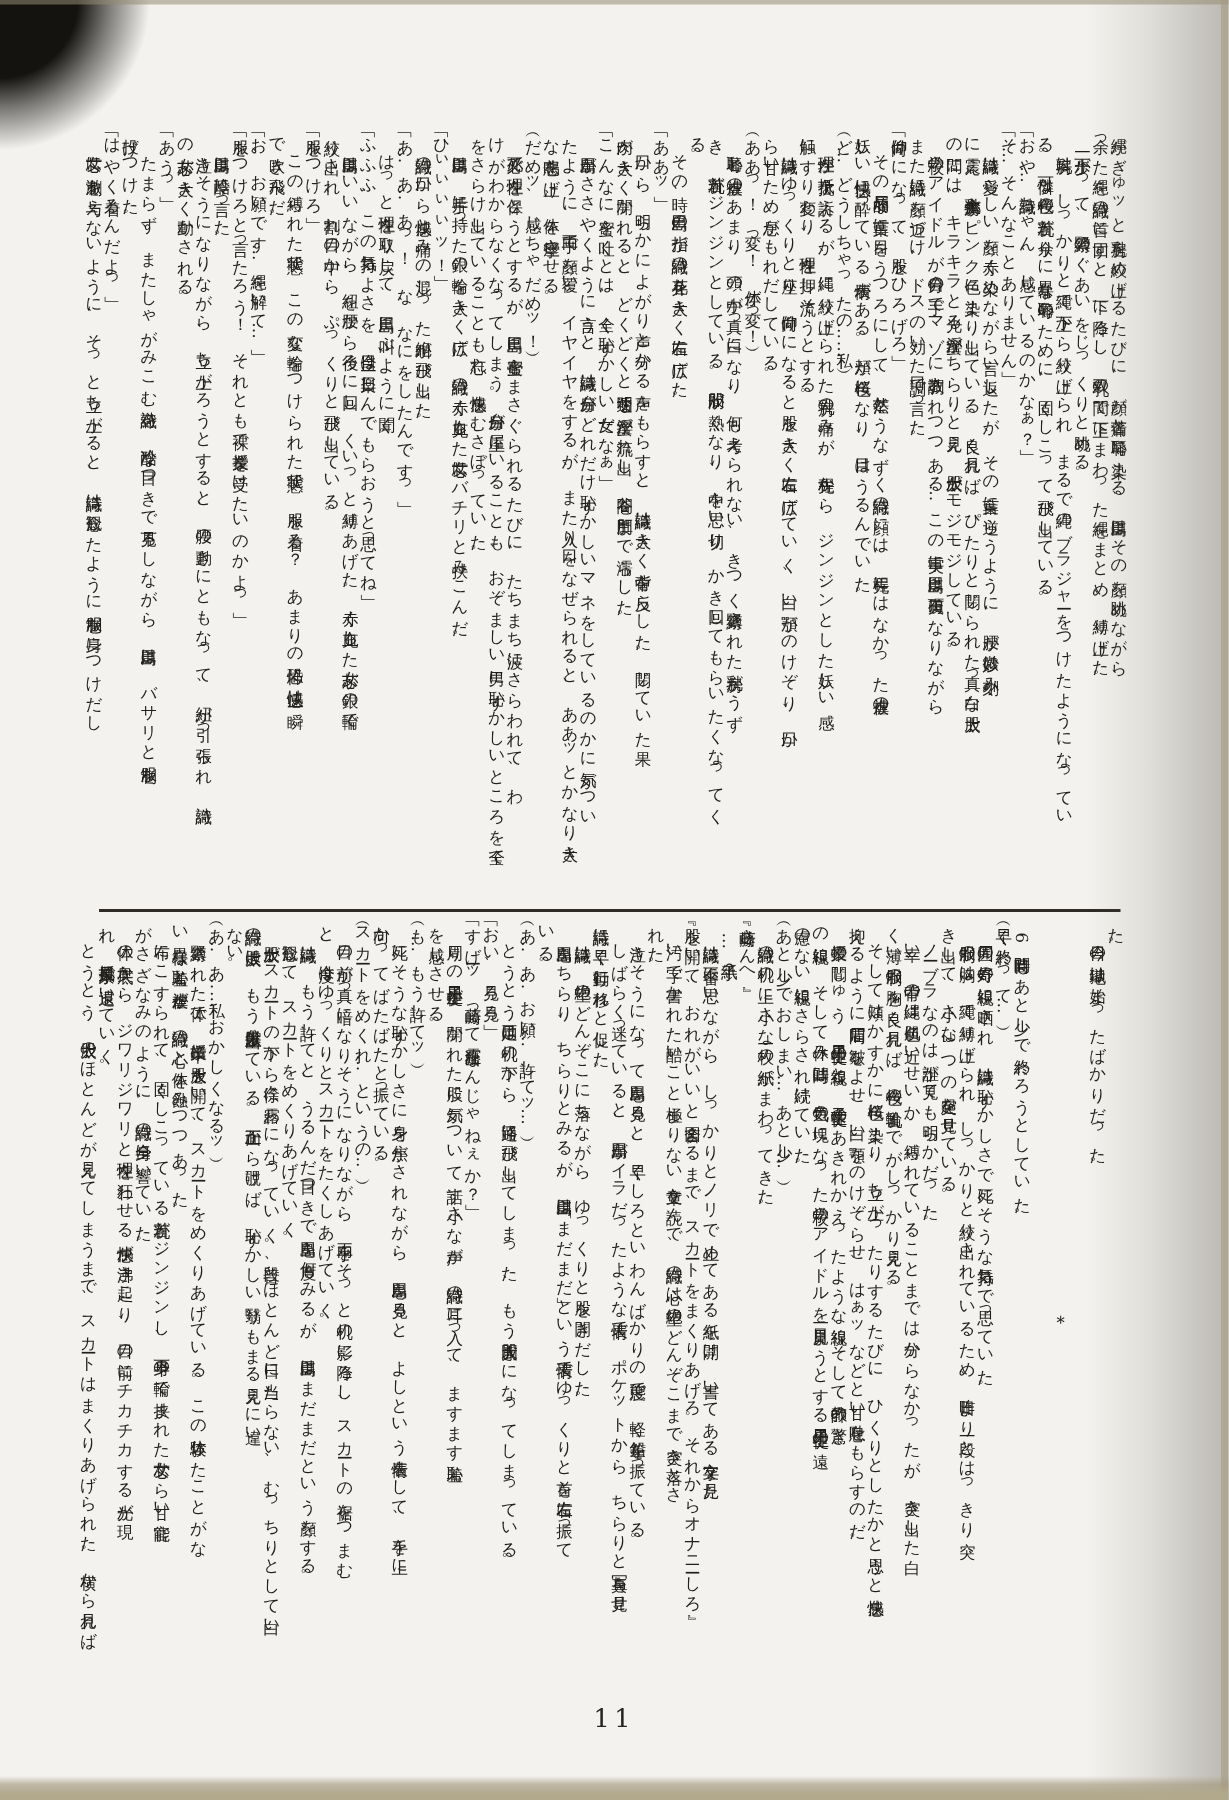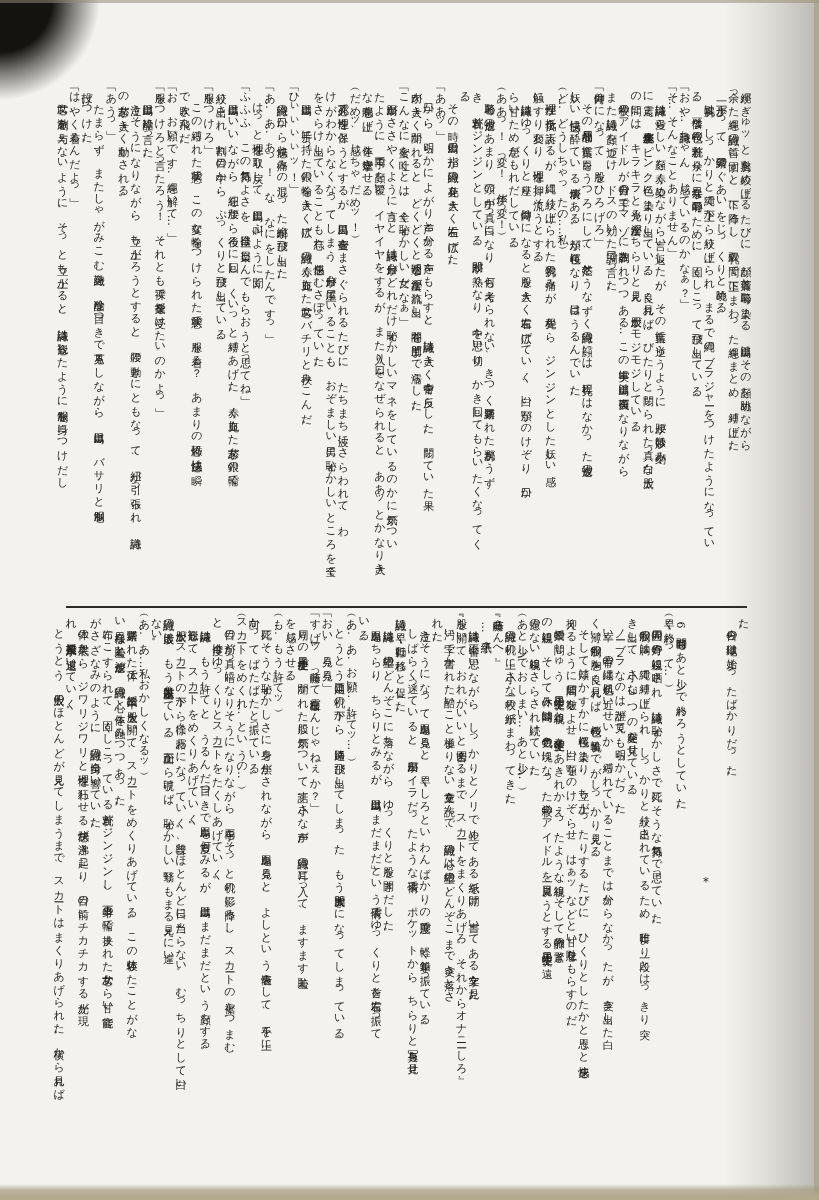--- a/index.html
+++ b/index.html
@@ -148,20 +148,21 @@
       <div class="tcol">（あ…あ…私…おかしくなるッ）</div>
       <div class="tcol">　緊縛された体で、授業中に大股を開いて、スカートをめくりあげている。この体験したことがな</div>
       <div class="tcol">い異様な羞恥と被虐が、詩織の心と体を蝕みつつあった。</div>
       <div class="tcol">　布にこすられて、固くしこっている乳首がジンジンし、下半身の輪で挟まれた女芯から甘い官能</div>
       <div class="tcol">がさざなみのように、詩織の全身に響いていた。</div>
       <div class="tcol">　体の奥底から、ジワリジワリと理性を狂わせる快感が沸き起こり、目の前にチカチカする光が現</div>
       <div class="tcol">れ、授業風景が遠退いていく。</div>
       <div class="tcol">　とうとう、太股のほとんどが見えてしまうまで、スカートはまくりあげられた。横から見れば、</div>
     </div>
 
+  <div class="page-number">11</div>
 
   <div class="corner-shadow"></div>
   <div class="gutter-shadow"></div>
   <div class="edge-top"></div>
   <div class="edge-right"></div>
   <div class="edge-bottom"></div>
 
 </div>
 
 </body></html>

